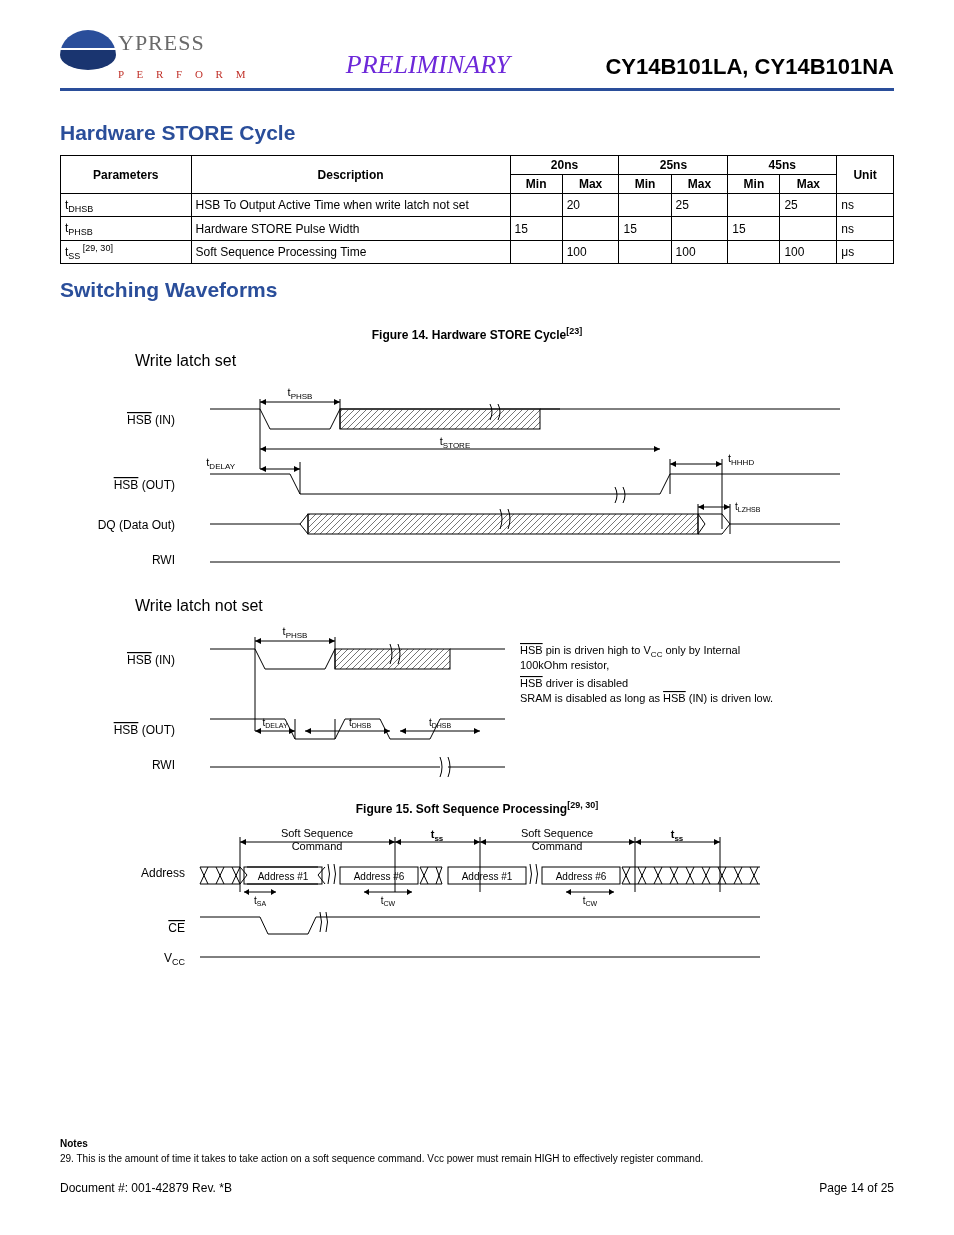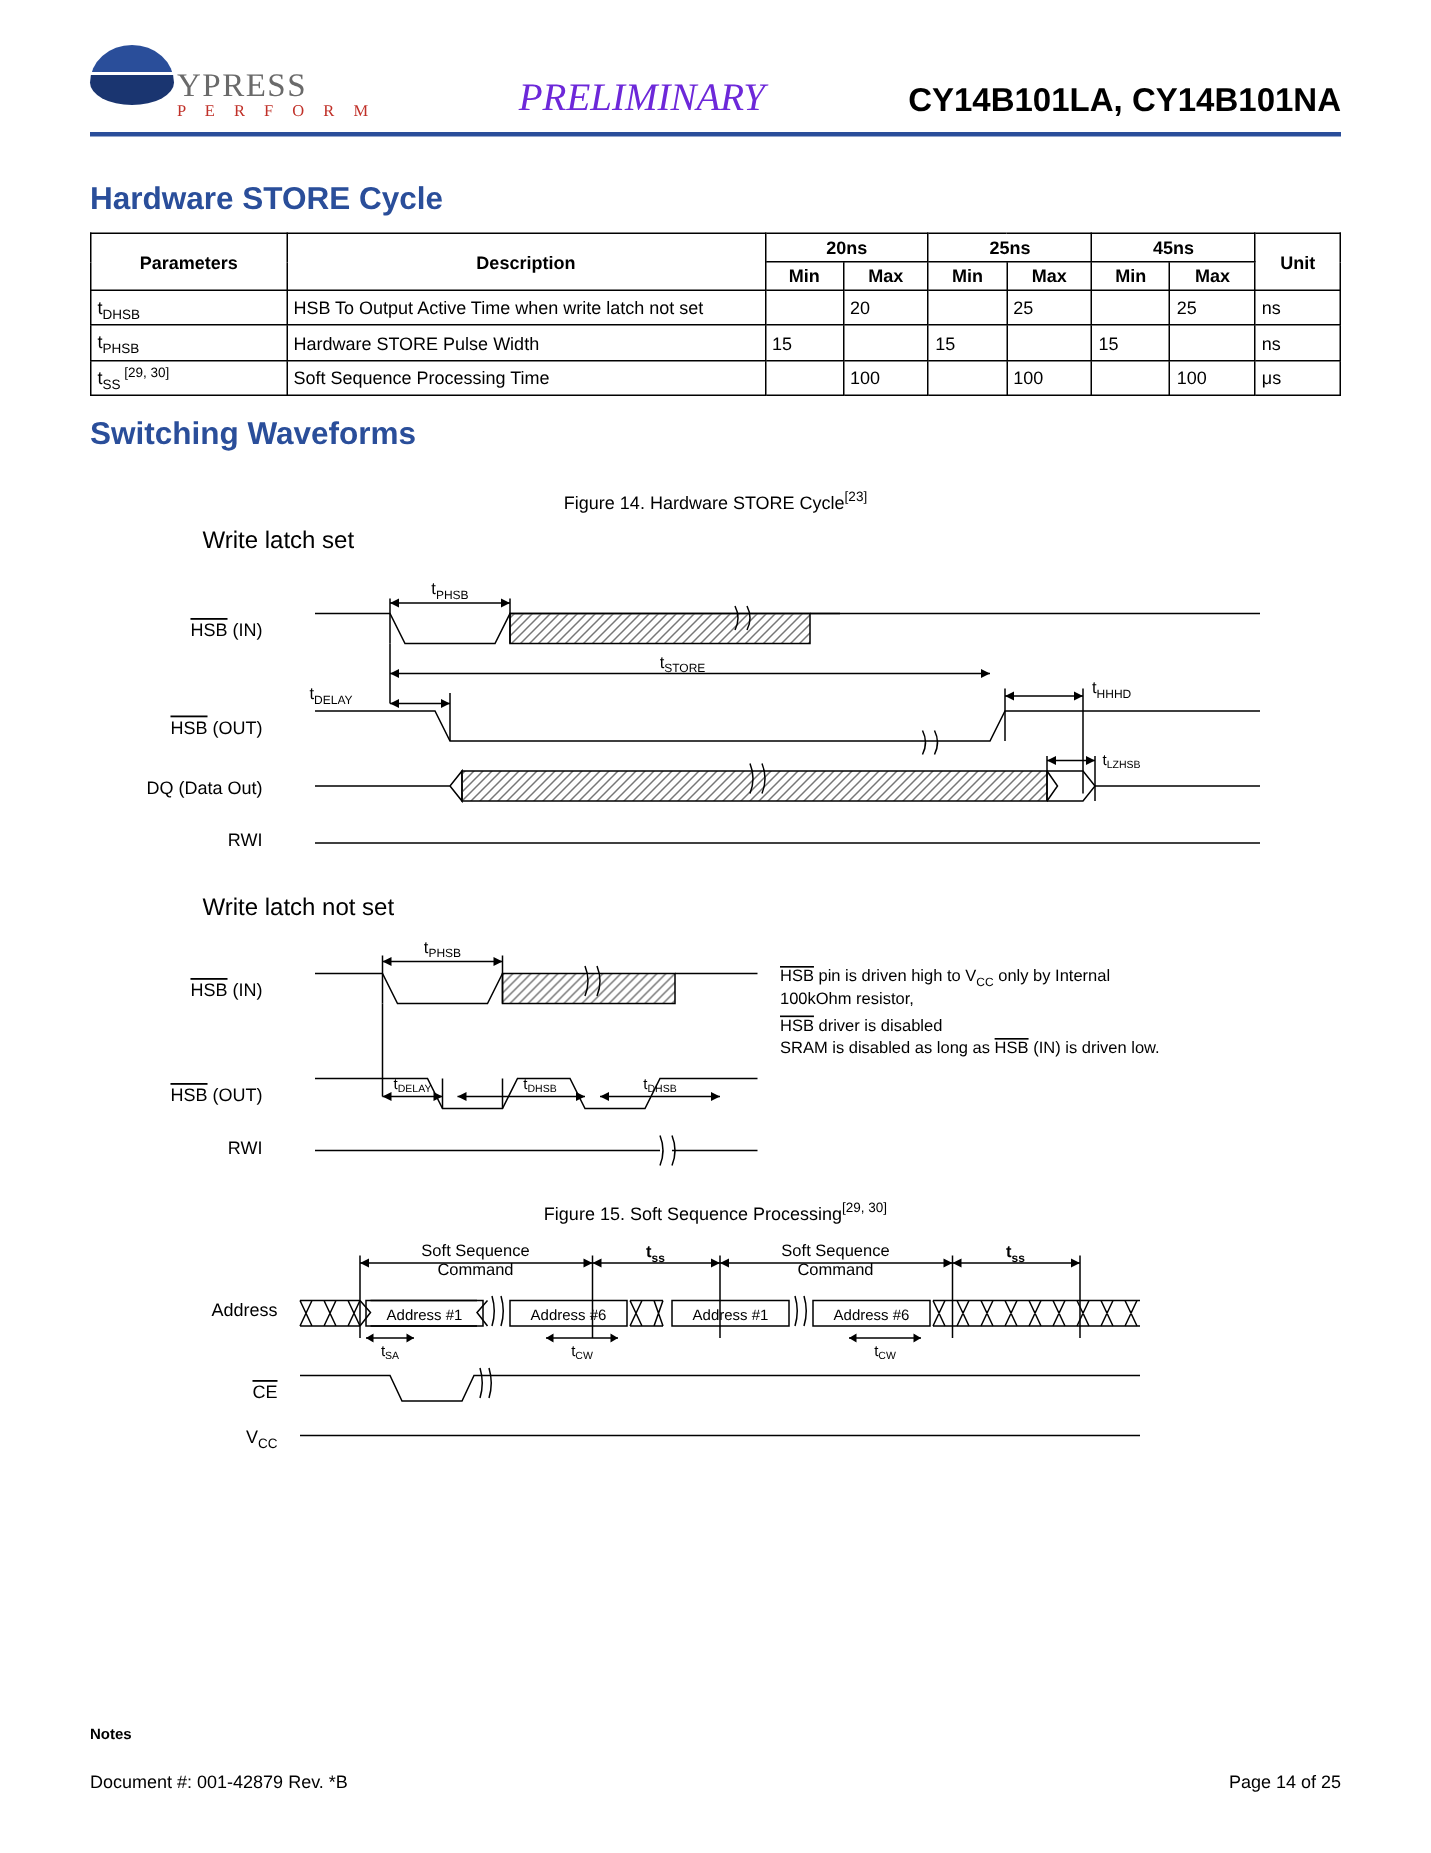--- a/index.html
+++ b/index.html
@@ -1,34 +1,34 @@
 <!DOCTYPE html>
 <html><head>
 <meta charset="utf-8">
 <style>
   html,body{margin:0;padding:0;background:#fff;color:#000;font-family:Arial,Helvetica,sans-serif;font-size:12px}
   .page{width:954px;min-height:1235px;position:relative;padding:30px 60px 30px 60px;box-sizing:border-box}
   .hdr{display:flex;align-items:flex-end;justify-content:space-between;padding-bottom:6px}
   .logo-block{display:flex;flex-direction:column;align-items:flex-start}
-  .logo{display:flex;align-items:flex-end}
+  .logo{display:flex;align-items:flex-start}
   .globe{width:56px;height:40px;background:linear-gradient(to bottom,#2a4e9a 0%,#2a4e9a 50%,#1a3570 50%,#1a3570 100%);border-radius:60% 60% 60% 60% / 75% 75% 45% 45%;position:relative;margin-right:2px}
   .globe::before{content:"";position:absolute;left:0;right:0;top:46%;height:2px;background:#fff}
   .brand{font-family:Georgia,'Times New Roman',serif;font-size:22px;color:#6a6a6a;letter-spacing:1px}
   .tag{font-family:Georgia,'Times New Roman',serif;font-size:11px;color:#c03028;letter-spacing:5px;margin-left:58px;margin-top:-2px}
   .prelim{font-family:'Times New Roman',serif;font-style:italic;font-weight:normal;font-size:26px;color:#6d28d9}
   .parts{font-family:Arial,sans-serif;font-weight:bold;font-size:22px;color:#000}
   .rule{height:3px;background:#2a4e9a;margin-top:2px;margin-bottom:28px}
   h2.sect{font-size:21px;font-weight:bold;color:#2a4e9a;margin:30px 0 10px 0}
   table.data{border-collapse:collapse;width:100%;font-size:12px}
   table.data th,table.data td{border:1px solid #000;padding:2px 4px;vertical-align:middle}
   table.data th{font-weight:bold;text-align:center}
   table.data td.num{}
   .sub{font-size:9px;vertical-align:sub}
   .sup{font-size:9px;vertical-align:super}
-  .figcap{text-align:center;font-weight:normal;font-size:12px;margin:8px 0 6px 0}
+  .figcap{text-align:center;font-weight:bold;font-size:12px;margin:8px 0 6px 0}
   .wavetitle{font-size:16px;margin:10px 0 4px 75px}
   .waveblock{margin:0 0 8px 0}
   .notesblk{position:absolute;left:60px;bottom:70px;font-size:10px;line-height:1.25}
   .notesblk .nh{font-weight:bold;margin-bottom:2px}
   .footer{position:absolute;left:60px;right:60px;bottom:40px;display:flex;justify-content:space-between;font-size:12px}
   svg text{font-family:Arial,Helvetica,sans-serif}
 </style>
 </head>
 <body>
 
@@ -296,20 +296,21 @@
       <path d="M140,95 L200,95 L208,112 L248,112 L256,95 L700,95" fill="none" stroke="#000"></path>
       <path d="M260,90 q3,10 0,20 M266,90 q3,10 0,20" stroke="#000" fill="none"></path>
 
       <text x="125" y="140" text-anchor="end" font-size="12"><tspan>V</tspan><tspan font-size="9" dy="3">CC</tspan></text>
       <line x1="140" y1="135" x2="700" y2="135" stroke="#000"></line>
     </svg>
   </div>
 
   <div class="notesblk">
     <div class="nh">Notes</div>
+    <div>29. This is the amount of time it takes to take action on a soft sequence command. Vcc power must remain HIGH to effectively register command.</div>
   </div>
 
   <div class="footer">
     <span>Document #: 001-42879  Rev. *B</span>
     <span>Page 14 of 25</span>
   </div>
 
 </div>
 
 </body></html>

